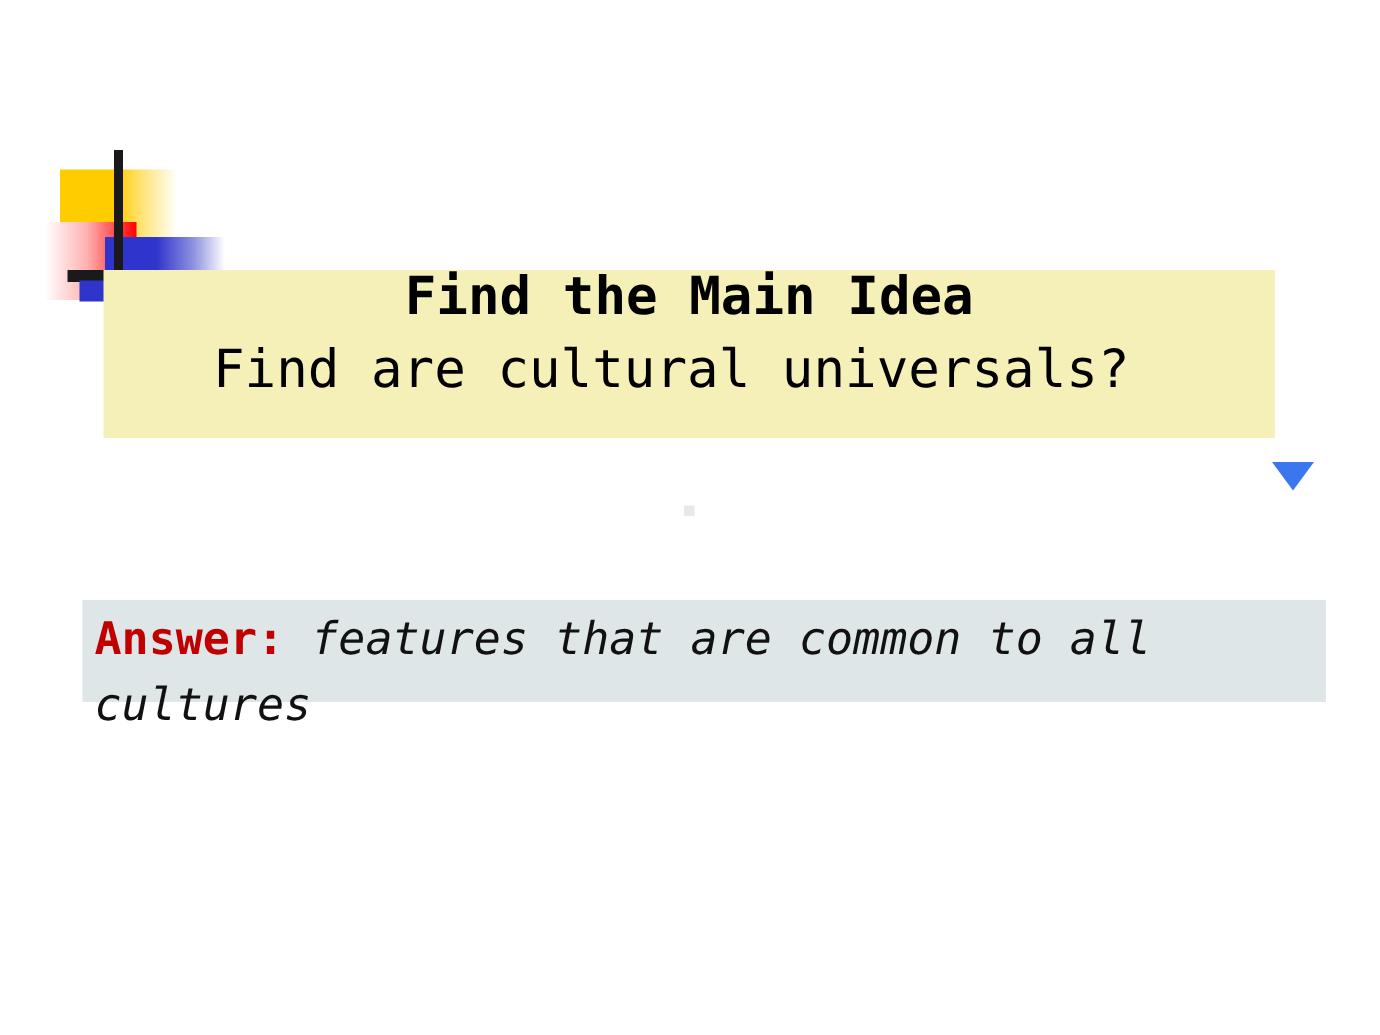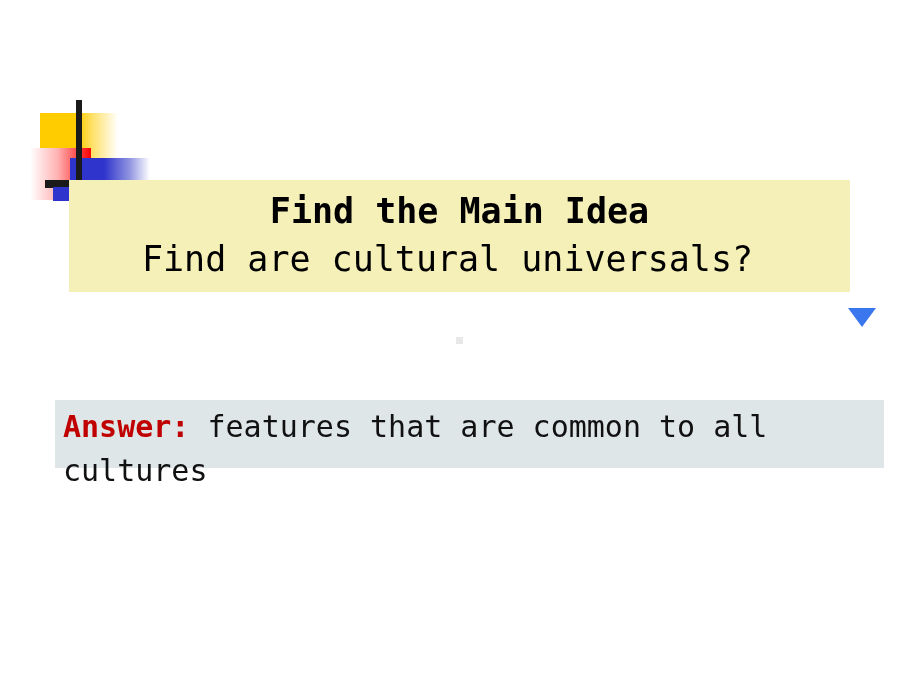--- a/index.html
+++ b/index.html
@@ -70,21 +70,21 @@
   }
 
   
   #title-card {
     position: absolute;
     left: 69px; top: 180px;
     width: 781px; height: 112px;
     background: #F5F0B8;
     display: flex;
     flex-direction: column;
-    justify-content: center;
+    justify-content: flex-start;
     align-items: center;
     box-sizing: border-box;
   }
   #title-line1 {
     font-size: 35px;
     font-weight: bold;
     color: #000000;
     letter-spacing: 0px;
     line-height: 1.05;
     white-space: pre;
@@ -133,20 +133,21 @@
     color: #111111;
   }
   #answer-label {
     color: #C00000;
     font-weight: bold;
     font-style: normal;
     text-align: center;
   }
   #answer-body {
     color: #111111;
+    font-style: italic;
     font-weight: normal;
   }
 </style>
 </head>
 <body>
 
 <div id="slide">
 
   <div>
     <div class="deco deco-yellow-solid"></div>

